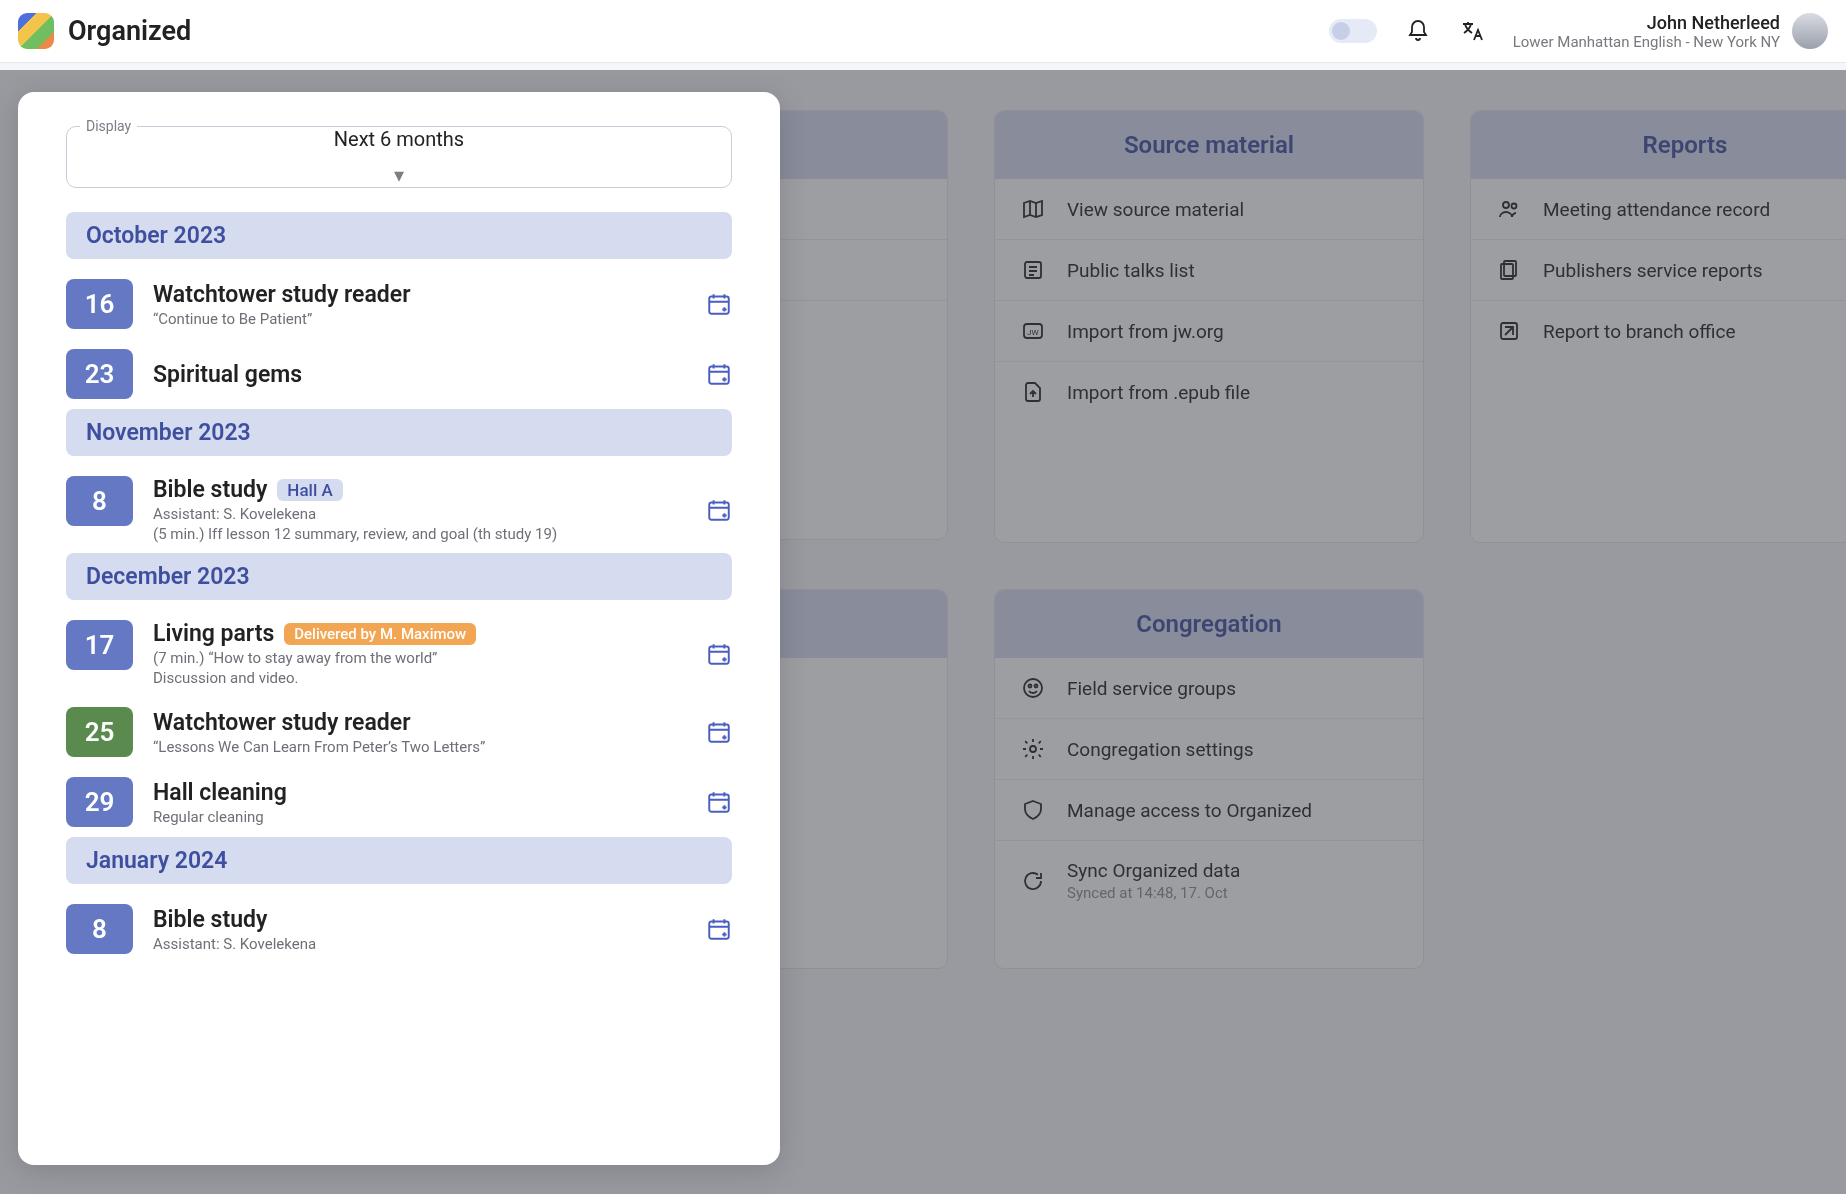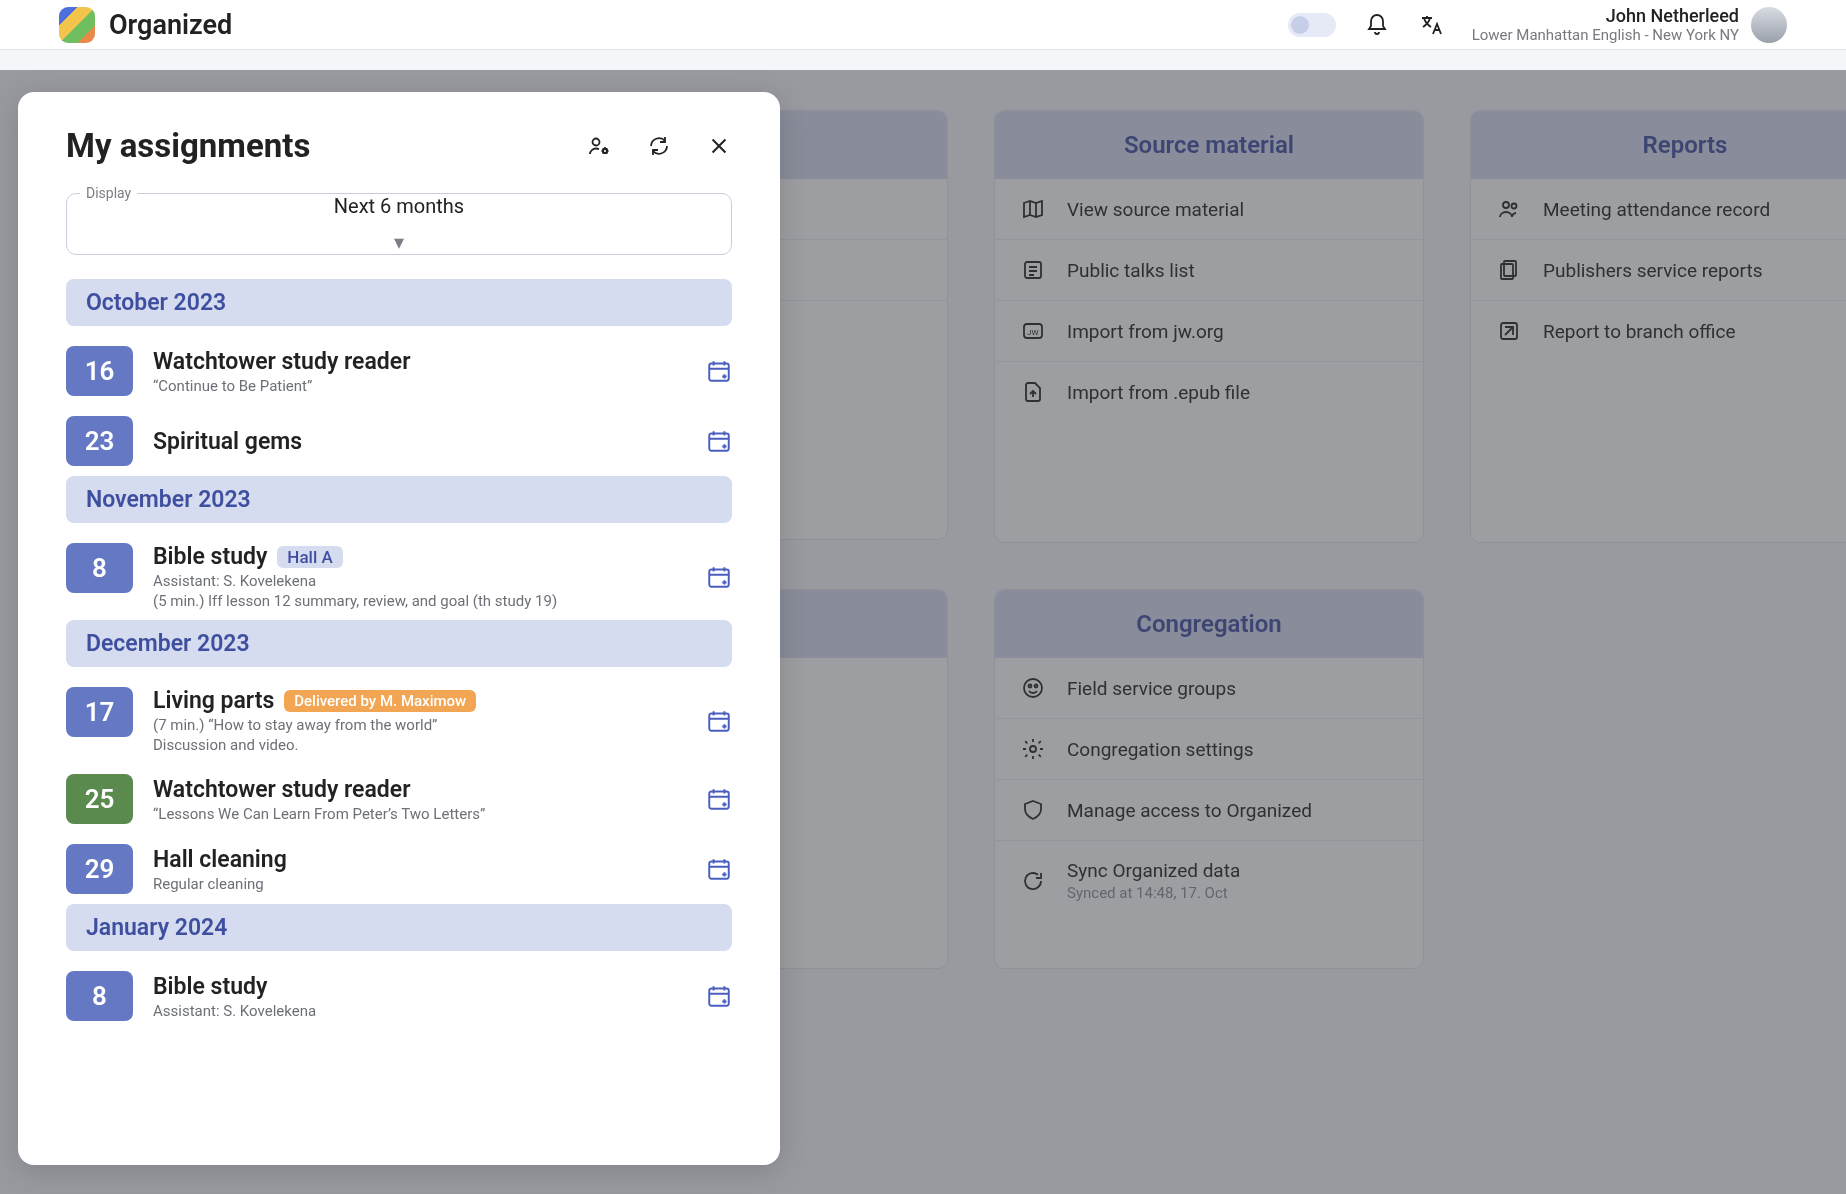--- a/index.html
+++ b/index.html
@@ -10,26 +10,26 @@
     }
     body {
       background: #f5f6fa;
       width: 1846px;
       height: 1194px;
       overflow: hidden;
       position: relative;
     }
     
     .header {
-      height: 50px;
+      height: 63px;
       background: #fff;
       border-bottom: 1px solid #e5e7ee;
       display: flex;
       align-items: center;
-      padding: 0 59px;
+      padding: 0 18px;
       justify-content: space-between;
     }
     .header-left {
       display: flex;
       align-items: center;
       gap: 14px;
     }
     .logo {
       width: 36px;
       height: 36px;
@@ -462,43 +462,20 @@
       </div>
       <div style="height:40px"></div>
     </div>
   </div>
 </div>
 
 <div class="dim"></div>
 
 <div class="panel">
   <div class="panel-inner">
-    <div class="panel-title-row">
-      <div class="panel-title">My assignments</div>
-      <div class="title-icons">
-        <div class="hicon">
-          <svg viewBox="0 0 24 24" width="24" height="24" fill="none" stroke="currentColor" stroke-width="1.8">
-              <circle cx="9" cy="8" r="3.5"></circle>
-              <path d="M3 20c0-3 3-5.5 6-5.5 1 0 2 .2 3 .6"></path>
-              <circle cx="18" cy="17" r="2"></circle>
-              <path d="M18 13v1.5M18 18.5V20M14.5 17H16M20 17h1.5M15.5 14.5l1 1M19.5 18.5l1 1M15.5 19.5l1-1M19.5 15.5l1-1"></path>
-            </svg>
-        </div>
-        <div class="hicon">
-          <svg viewBox="0 0 24 24" width="24" height="24" fill="none" stroke="currentColor" stroke-width="1.8">
-              <path d="M4 12a8 8 0 0 1 14-5M20 12a8 8 0 0 1-14 5M18 3v5h-5M6 21v-5h5"></path>
-            </svg>
-        </div>
-        <div class="hicon">
-          <svg viewBox="0 0 24 24" width="22" height="22" fill="none" stroke="currentColor" stroke-width="2.2">
-              <path d="M5 5l14 14M19 5L5 19"></path>
-            </svg>
-        </div>
-      </div>
-    </div>
 
     <div class="filter-wrap">
       <div class="filter-label">Display</div>
       <div class="filter">
         <span>Next 6 months</span>
         <span class="tri">▾</span>
       </div>
     </div>
 
     <div id="months-container">

